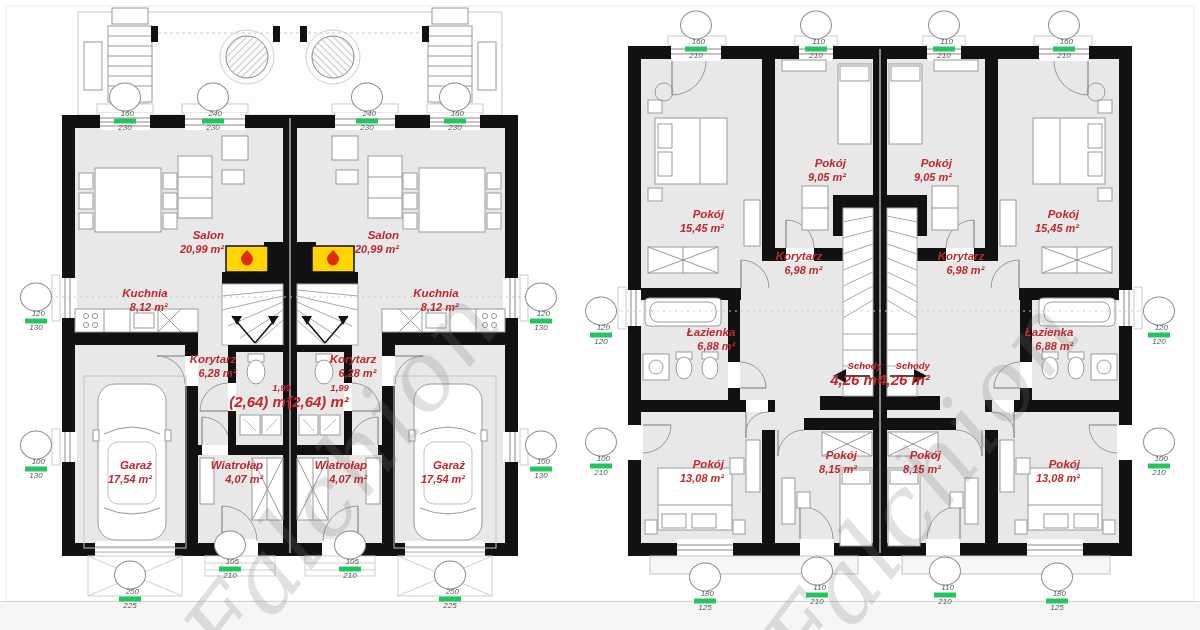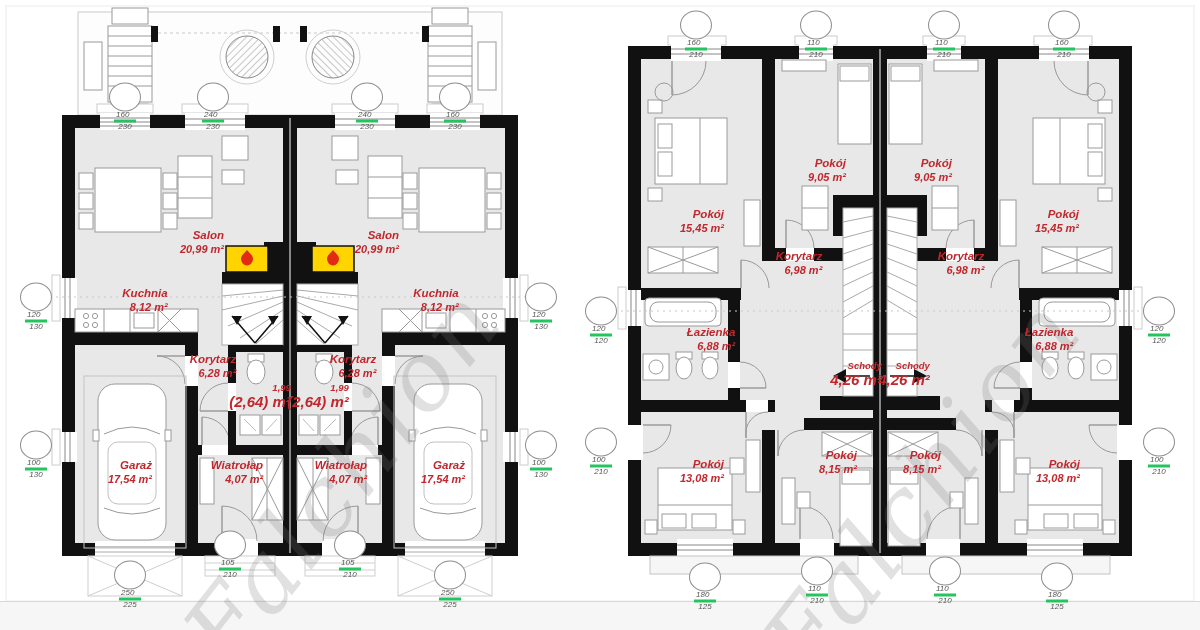--- a/index.html
+++ b/index.html
@@ -8,21 +8,21 @@
   svg{position:absolute;left:0;top:0;}
   .room{position:absolute;transform:translate(-50%,-50%);text-align:right;color:#c1272d;
         font-weight:700;font-style:italic;font-size:11.5px;line-height:1.2;white-space:nowrap;z-index:30;}
   .room .ra{font-size:11px;}
   .room.sm{font-size:9.5px;}
   .room.sm .ra{font-size:15px;}
   .dim{position:absolute;transform:translate(-50%,-50%);width:30px;height:27px;border:1px solid #8d8d8d;
        border-radius:50%;background:#fff;display:flex;flex-direction:column;align-items:center;
        justify-content:center;font-style:italic;font-size:8px;color:#555;z-index:25;line-height:1.1;}
   .dim span{display:block;padding:0 2px;}
-  .dim span:first-child{border-bottom:3px solid #22c55e;width:60%;text-align:left;margin-top:48px;}
+  .dim span:first-child{border-bottom:5px solid #22c55e;width:60%;text-align:right;margin-top:48px;}
   .dim span:last-child{text-align:center;}
   .wm{position:absolute;color:rgba(120,120,120,.22);font-family:"DejaVu Serif",serif;font-style:italic;
       font-size:96px;transform:rotate(-52deg);z-index:20;pointer-events:none;letter-spacing:4px;}
   .sheetline{position:absolute;left:0;top:601px;width:1200px;height:1px;background:#d7d7d7;}
   .sheetband{position:absolute;left:0;top:602px;width:1200px;height:28px;background:#f6f6f6;}
 </style>
 </head>
 <body>
 
 <div id="canvas">

